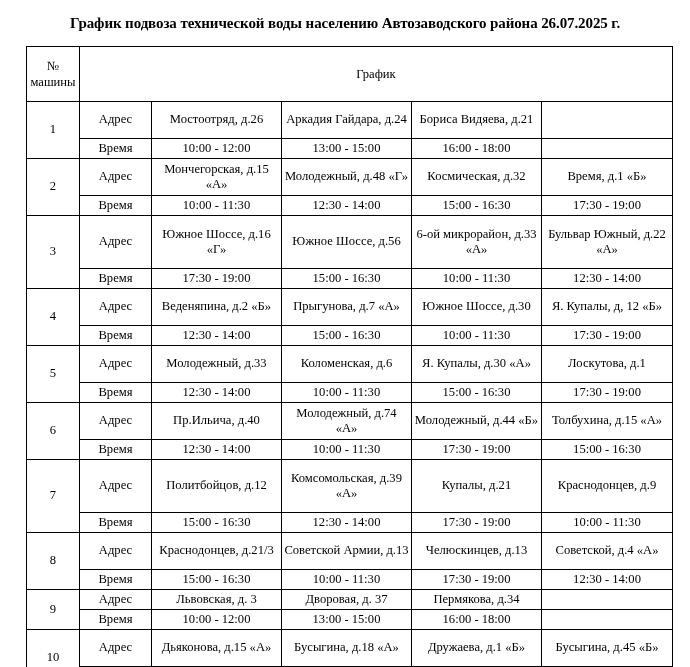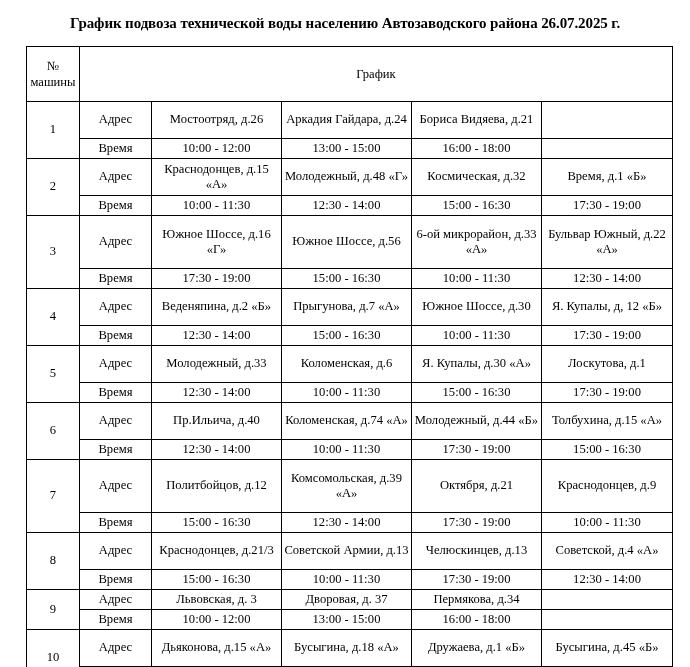--- a/index.html
+++ b/index.html
@@ -130,21 +130,21 @@
           <tr>
             <td class="kind-cell">Время</td>
             <td class="time-cell">10:00 - 12:00</td>
             <td class="time-cell">13:00 - 15:00</td>
             <td class="time-cell">16:00 - 18:00</td>
             <td class="time-cell empty-cell"></td>
           </tr>
           <tr>
             <td class="num-cell" rowspan="2">2</td>
             <td class="kind-cell">Адрес</td>
-            <td class="addr-cell">Краснодонцев, д.15 «А»</td>
+            <td class="addr-cell">Мончегорская, д.15 «А»</td>
             <td class="addr-cell">Молодежный, д.48 «Г»</td>
             <td class="addr-cell">Космическая, д.32</td>
             <td class="addr-cell">Время, д.1 «Б»</td>
           </tr>
           <tr>
             <td class="kind-cell">Время</td>
             <td class="time-cell">10:00 - 11:30</td>
             <td class="time-cell">12:30 - 14:00</td>
             <td class="time-cell">15:00 - 16:30</td>
             <td class="time-cell">17:30 - 19:00</td>
@@ -191,37 +191,37 @@
             <td class="kind-cell">Время</td>
             <td class="time-cell">12:30 - 14:00</td>
             <td class="time-cell">10:00 - 11:30</td>
             <td class="time-cell">15:00 - 16:30</td>
             <td class="time-cell">17:30 - 19:00</td>
           </tr>
           <tr>
             <td class="num-cell" rowspan="2">6</td>
             <td class="kind-cell">Адрес</td>
             <td class="addr-cell">Пр.Ильича, д.40</td>
-            <td class="addr-cell">Коломенская, д.74 «А»</td>
+            <td class="addr-cell">Молодежный, д.74 «А»</td>
             <td class="addr-cell">Молодежный, д.44 «Б»</td>
             <td class="addr-cell">Толбухина, д.15 «А»</td>
           </tr>
           <tr>
             <td class="kind-cell">Время</td>
             <td class="time-cell">12:30 - 14:00</td>
             <td class="time-cell">10:00 - 11:30</td>
             <td class="time-cell">17:30 - 19:00</td>
             <td class="time-cell">15:00 - 16:30</td>
           </tr>
           <tr>
             <td class="num-cell" rowspan="2">7</td>
             <td class="kind-cell">Адрес</td>
             <td class="addr-cell tall">Политбойцов, д.12</td>
             <td class="addr-cell tall">Комсомольская, д.39 «А»</td>
-            <td class="addr-cell tall">Октября, д.21</td>
+            <td class="addr-cell tall">Купалы, д.21</td>
             <td class="addr-cell tall">Краснодонцев, д.9</td>
           </tr>
           <tr>
             <td class="kind-cell">Время</td>
             <td class="time-cell">15:00 - 16:30</td>
             <td class="time-cell">12:30 - 14:00</td>
             <td class="time-cell">17:30 - 19:00</td>
             <td class="time-cell">10:00 - 11:30</td>
           </tr>
           <tr>

